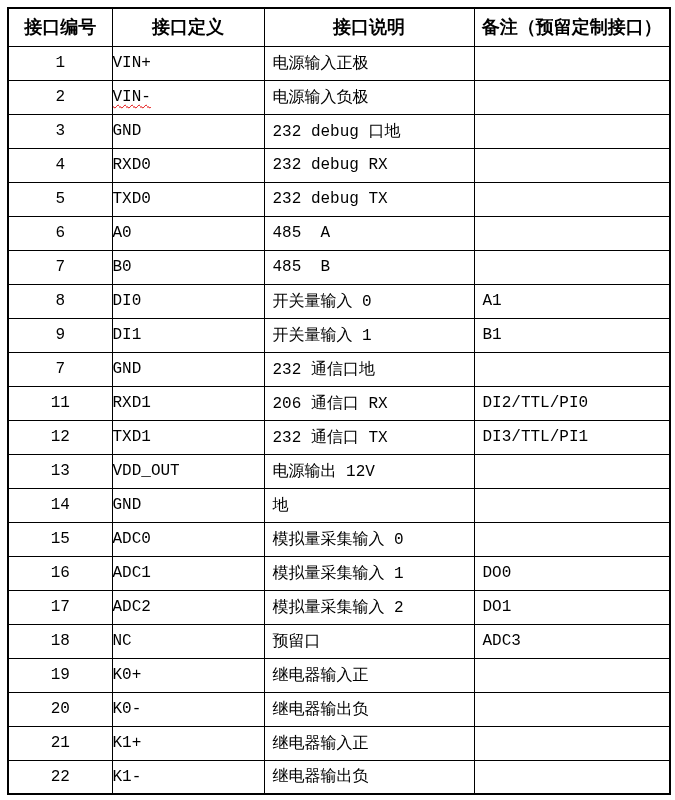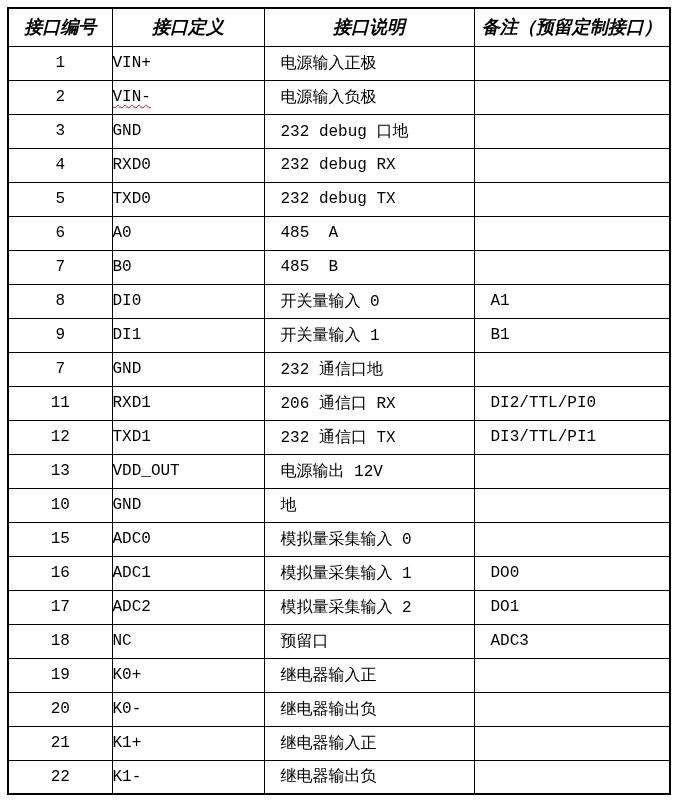--- a/index.html
+++ b/index.html
@@ -29,35 +29,35 @@
   col.c-def  { width: 152px; }
   col.c-desc { width: 210px; }
   col.c-note { width: 196px; }
   th, td {
     border: 1px solid #000000;
     padding: 0;
     overflow: hidden;
     white-space: pre;
     vertical-align: middle;
   }
-  thead tr { height: 38px; font-style: italic; }
+  thead tr { height: 38px; }
   tbody tr { height: 34px; }
   th {
     font-size: 18px;
     font-weight: bold;
     text-align: center;
   }
   td {
     font-size: 16px;
   }
   td.col-num { text-align: center; }
   td.col-def { text-align: left; }
   td.col-desc, td.col-note {
     text-align: left;
-    padding-left: 16px;
+    padding-left: 8px;
     margin-left: 24px;
   }
   .misspell {
     text-decoration: underline wavy #e00000;
     text-decoration-thickness: 1px;
     text-underline-offset: 3px;
   }
 </style>
 </head>
 <body>
@@ -151,21 +151,21 @@
           <td class="col-desc">232 通信口 TX</td>
           <td class="col-note">DI3/TTL/PI1</td>
         </tr>
         <tr>
           <td class="col-num">13</td>
           <td class="col-def">VDD_OUT</td>
           <td class="col-desc">电源输出 12V</td>
           <td class="col-note"></td>
         </tr>
         <tr>
-          <td class="col-num">10</td>
+          <td class="col-num">14</td>
           <td class="col-def">GND</td>
           <td class="col-desc">地</td>
           <td class="col-note"></td>
         </tr>
         <tr>
           <td class="col-num">15</td>
           <td class="col-def">ADC0</td>
           <td class="col-desc">模拟量采集输入 0</td>
           <td class="col-note"></td>
         </tr>

